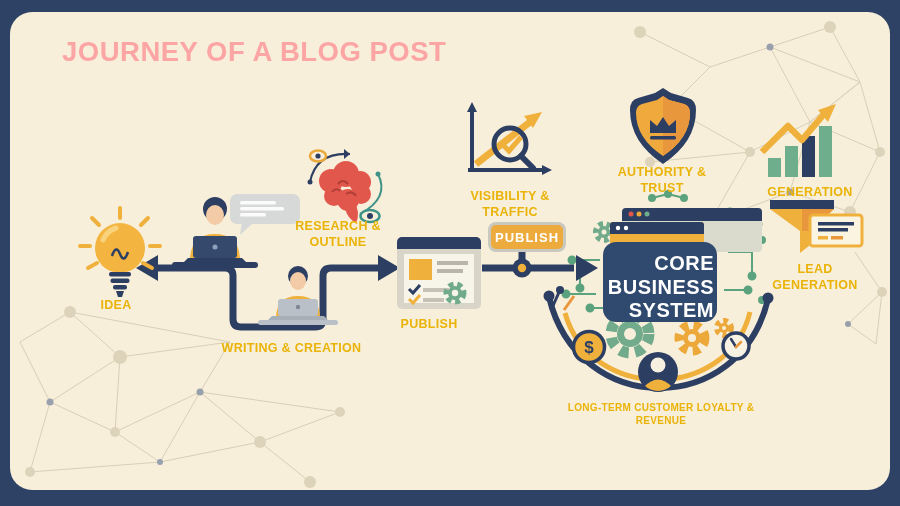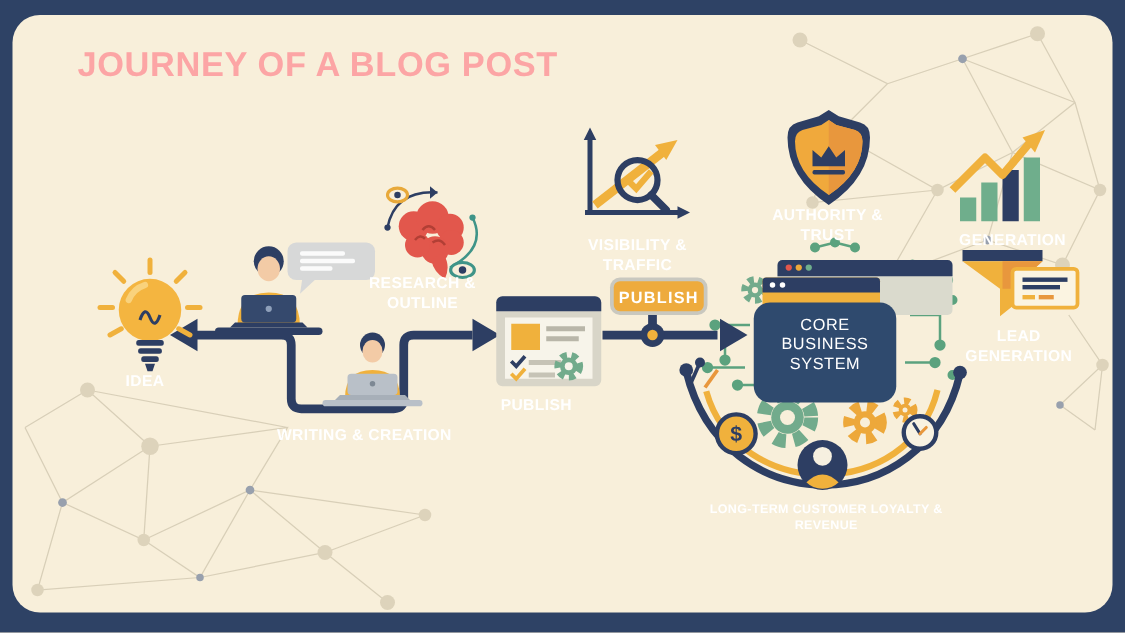--- a/index.html
+++ b/index.html
@@ -1,22 +1,22 @@
 <!DOCTYPE html>
 <html><head>
 <meta charset="utf-8">
 <style>
   html,body{margin:0;padding:0;}
   body{width:900px;height:506px;background:#2e4265;font-family:"Liberation Sans",sans-serif;position:relative;overflow:hidden;}
   .card{position:absolute;left:10px;top:12px;width:880px;height:478px;background:#f8efda;border-radius:22px;overflow:hidden;}
-  .lbl{position:absolute;font-weight:800;font-size:12.5px;line-height:1.25;color:#ffffff;text-align:center;letter-spacing:.3px;z-index:6;}
+  .lbl{position:absolute;font-weight:800;font-size:12.5px;line-height:1.25;color:#eab308;text-align:center;letter-spacing:.3px;z-index:6;}
   .title{position:absolute;left:62px;top:36px;font-weight:800;font-size:27.5px;letter-spacing:.5px;color:#fca5a5;z-index:6;}
   .sign{position:absolute;left:488px;top:222px;width:78px;height:30px;background:#c9c8bf;border-radius:8px;padding:3px;box-sizing:border-box;z-index:5;}
   .sign-inner{width:100%;height:100%;background:#eeab3d;border-radius:5px;display:flex;align-items:center;justify-content:center;color:#fff;font-weight:800;font-size:13px;letter-spacing:1px;}
-  .corebox-text{position:absolute;left:606px;top:252px;width:108px;color:#fff;font-weight:400;font-size:13px;line-height:1.18;text-align:center;letter-spacing:.5px;z-index:6;}
+  .corebox-text{position:absolute;left:606px;top:252px;width:108px;color:#fff;font-weight:700;font-size:20px;line-height:1.18;text-align:right;letter-spacing:.5px;z-index:6;}
   svg{position:absolute;overflow:visible;}
 </style>
 </head>
 <body>
 
 <div class="card">
 
   <svg width="880" height="478" style="left:0;top:0;z-index:0">
     <g stroke="#d2c9b2" stroke-width="1" opacity="0.85">
       <path d="M630,20 L700,55 L660,95 M700,55 L760,35 L820,15 L850,70 L800,110 L740,140 L660,95 M850,70 L800,110 M760,35 L850,70 M800,110 L870,140 L840,200 L780,180 L800,110 M780,180 L700,210 L740,140 M660,95 L640,150 L740,140 M760,35 L800,110 M850,70 L870,140" fill="none"></path>

